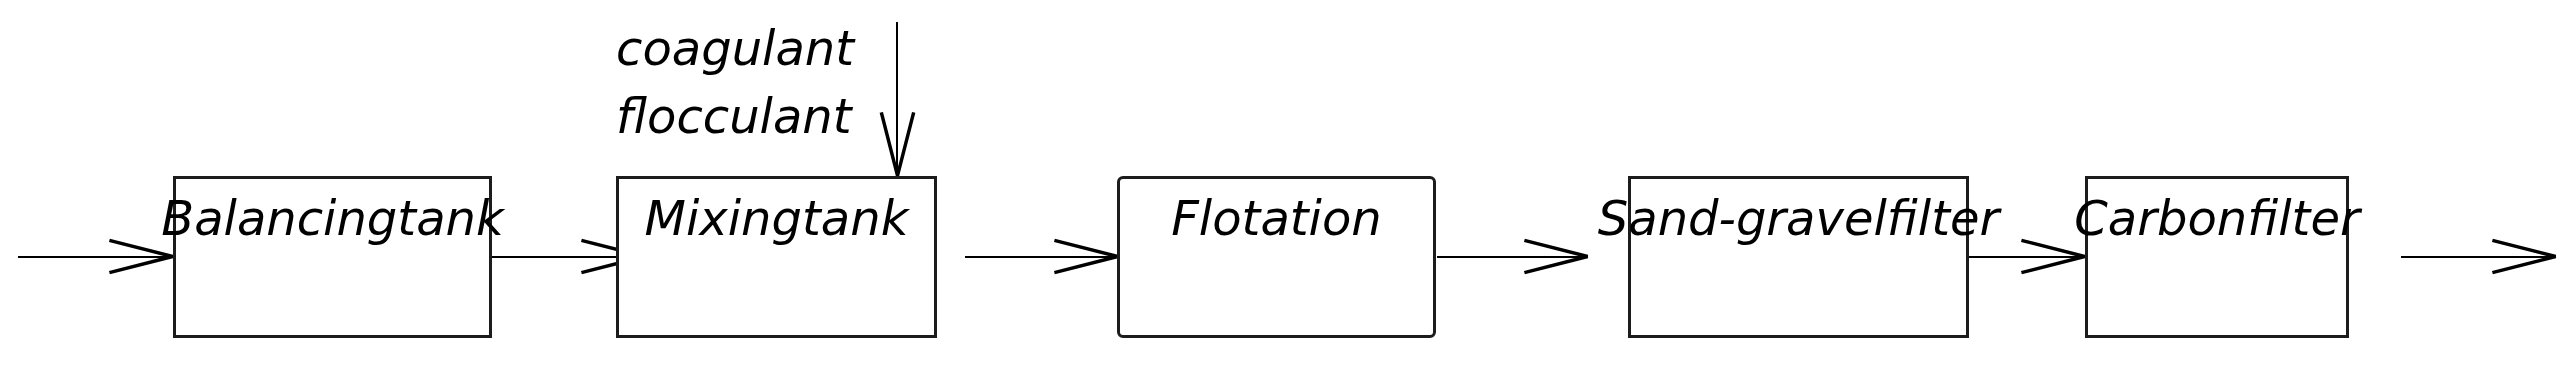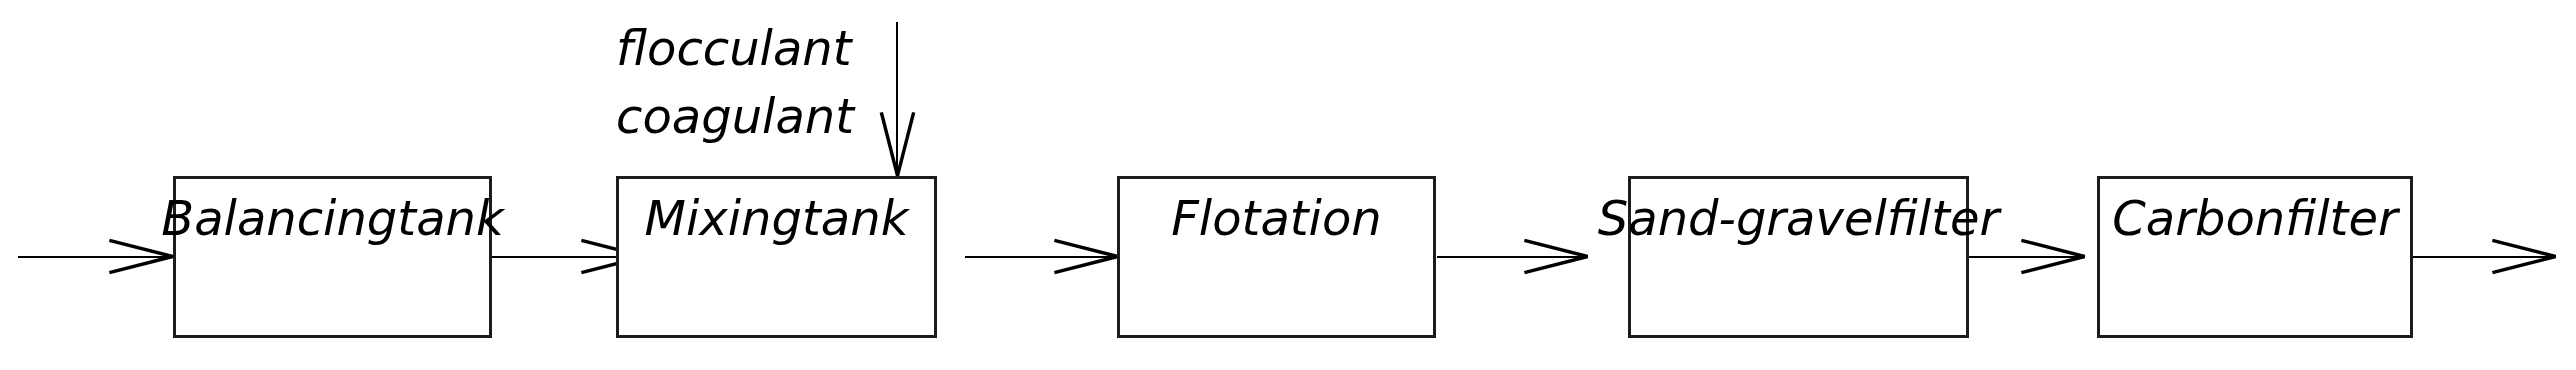--- a/index.html
+++ b/index.html
@@ -92,38 +92,38 @@
   <svg class="chev" style="left:2490px;top:238px;" width="68" height="37" viewBox="0 0 88 48">
       <path d="M3,3 L85,24 L3,45" fill="none" stroke="#000000" stroke-width="4.5"></path>
     </svg>
 
   <div class="vline" style="left:896px;top:21.6px;height:154px;"></div>
   <svg class="chev" style="left:879px;top:110px;" width="37" height="68" viewBox="0 0 48 88">
       <path d="M3,3 L24,85 L45,3" fill="none" stroke="#000000" stroke-width="4.5"></path>
     </svg>
 
   <div class="note">
+    <span>coagulant</span>
     <span>flocculant</span>
-    <span>coagulant</span>
   </div>
 
   <div class="pbox" style="left:173px;width:319px;">
     <span class="bl">Balancing</span>
     <span class="bl">tank</span>
   </div>
   <div class="pbox" style="left:616px;width:321px;">
     <span class="bl">Mixing</span>
     <span class="bl">tank</span>
   </div>
-  <div class="pbox" style="left:1117px;width:319px;">
+  <div class="pbox" style="left:1117px;width:319px;border-radius:6px;">
     <span class="bl">Flotation</span>
   </div>
   <div class="pbox" style="left:1588px;width:341px;margin-left:40px;">
     <span class="bl">Sand-gravel</span>
     <span class="bl">filter</span>
   </div>
-  <div class="pbox" style="left:2085px;width:316px;margin-left:12px;">
+  <div class="pbox" style="left:2085px;width:264px;">
     <span class="bl">Carbon</span>
     <span class="bl">filter</span>
   </div>
 
 </div>
 
 
 </body></html>

